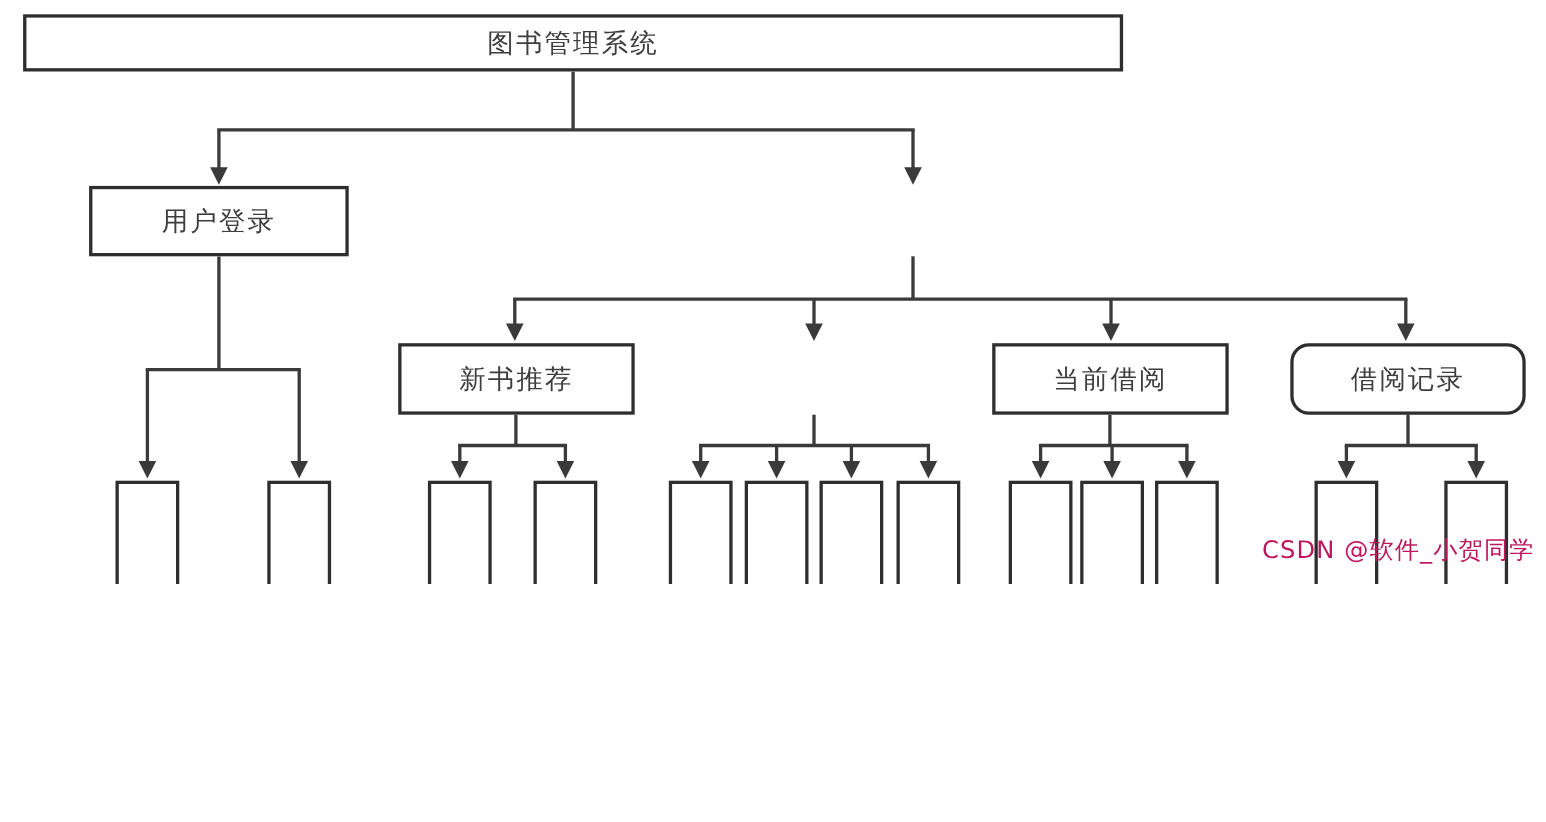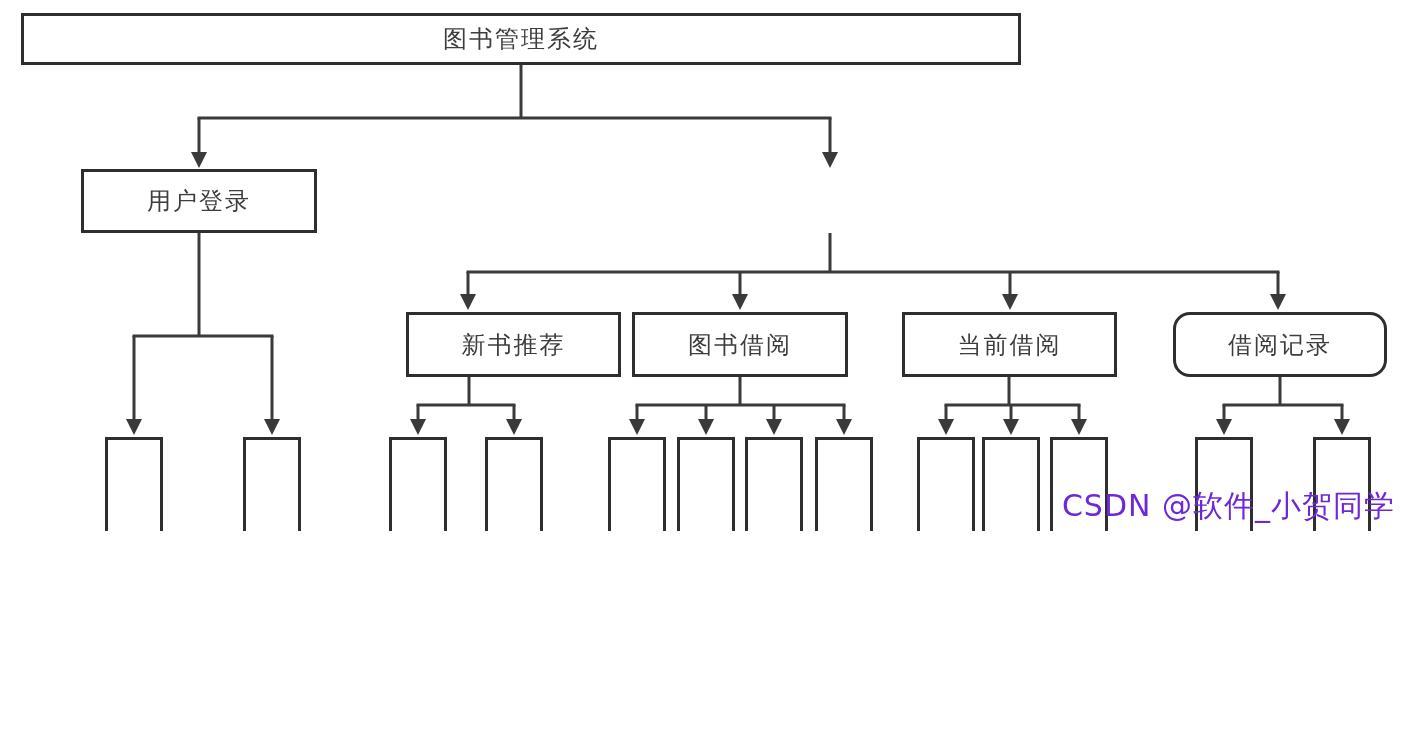--- a/index.html
+++ b/index.html
@@ -60,23 +60,23 @@
   .leaf .vlabel {
     writing-mode: vertical-rl;
     font-size: 26px;
     letter-spacing: 5px;
     line-height: 50px;
     white-space: nowrap;
   }
   .watermark {
     position: absolute;
     right: 10px;
-    bottom: 4px;
-    font-size: 30px;
-    color: #6d28d9;
+    bottom: 16px;
+    font-size: 22px;
+    color: #be185d;
     letter-spacing: 1px;
     white-space: nowrap;
   }
 </style>
 </head>
 <body>
 
 <div class="canvas">
 
   <svg class="connectors" viewBox="0 0 1405 747" xmlns="http://www.w3.org/2000/svg" aria-hidden="true">
@@ -142,25 +142,22 @@
   </svg>
 
   <div class="node" style="left:21px; top:13px; width:1000px; height:52px;">
     <span class="hlabel">图书管理系统</span>
   </div>
 
   <div class="node" style="left:81px; top:169px; width:236px; height:64px;">
     <span class="hlabel">用户登录</span>
   </div>
 
-  <div class="node" style="left:362px; top:312px; width:215px; height:65px;margin-left:44px;">
+  <div class="node" style="left:362px; top:312px; width:215px; height:65px;">
     <span class="hlabel">新书推荐</span>
-  </div>
-  <div class="node" style="left:632px; top:312px; width:216px; height:65px;">
-    <span class="hlabel">图书借阅</span>
   </div>
   <div class="node" style="left:902px; top:312px; width:215px; height:65px;justify-content:center;">
     <span class="hlabel">当前借阅</span>
   </div>
   <div class="node" style="left:1173px; top:312px; width:214px; height:65px;border-radius:17px;">
     <span class="hlabel">借阅记录</span>
   </div>
 
   <div class="leaf" style="left:105px;">
     <span class="vlabel">用户登录</span>

